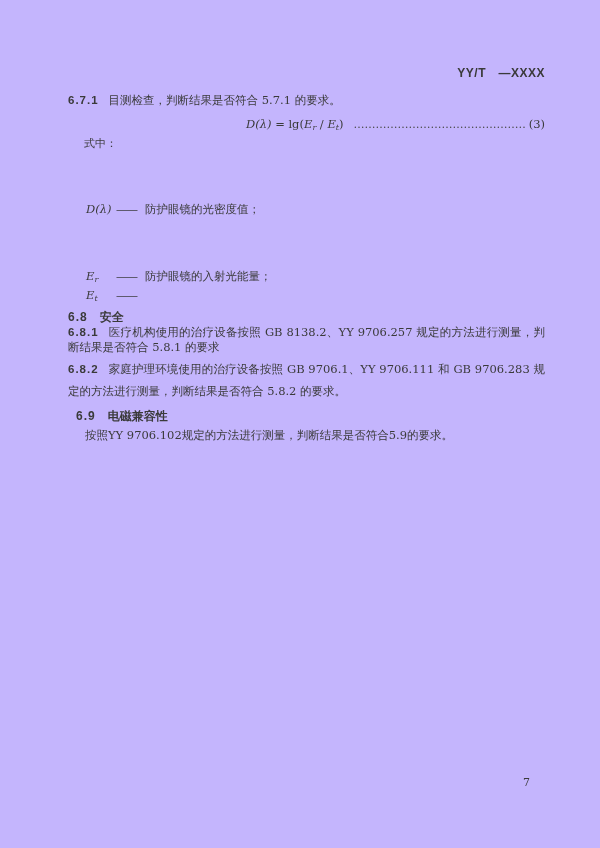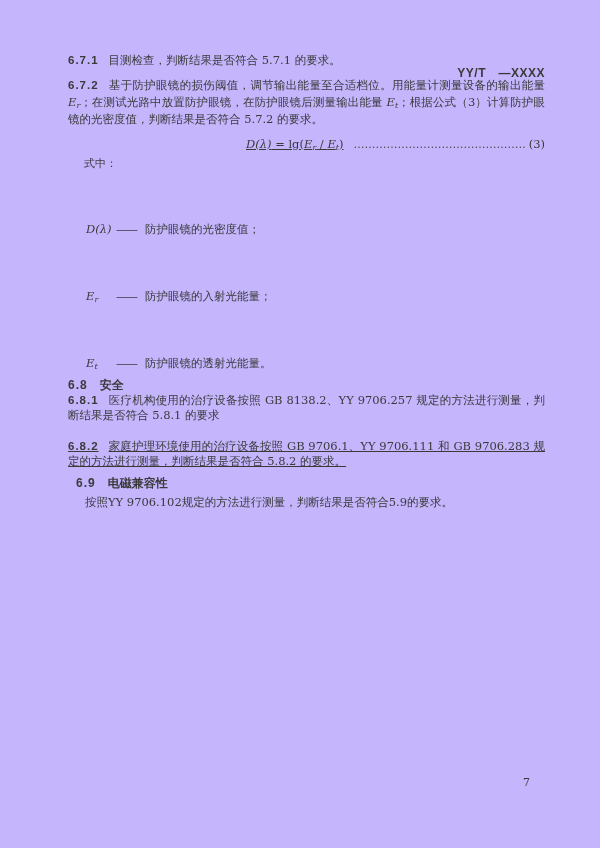--- a/index.html
+++ b/index.html
@@ -34,38 +34,38 @@
     line-height: 17px;
   }
   .justify { text-align: justify; }
   .cnum {
     font-family: "Liberation Sans", "DejaVu Sans", sans-serif;
     font-weight: bold;
     font-size: 11.5px;
     margin-right: 10px;
     letter-spacing: 1px;
   }
-  .p671 { margin-top: 52px; line-height: 16px; }
+  .p671 { margin-top: 92px; line-height: 16px; }
   .p672 { margin-top: 9px; }
   .var { font-style: italic; font-size: 11.5px; }
   sub.vsub {
     font-style: italic;
     font-size: 8px;
     line-height: 0;
     vertical-align: -2px;
   }
   .formula-row {
     margin-top: 8px;
     display: flex;
     align-items: baseline;
     font-size: 11.5px;
     line-height: 16px;
     white-space: nowrap;
   }
-  .formula-body { margin-left: 178px; font-style: italic; text-decoration: underline; }
+  .formula-body { margin-left: 178px; font-style: italic; }
   .formula-body .upright { font-style: normal; }
   .dots {
     flex: 1 1 auto;
     overflow: hidden;
     margin: 0 4px 0 10px;
     font-size: 11px;
     letter-spacing: 0;
     color: #4a4a4a;
   }
   .eq-num { font-style: normal; }
@@ -92,42 +92,41 @@
   .sec-heading {
     font-family: "Liberation Sans", "DejaVu Sans", sans-serif;
     font-weight: bold;
     font-size: 12px;
     line-height: 14px;
   }
   .h68 { margin-top: 5px; }
   .h69 { margin-top: 7px; margin-left: 8px; }
   .sec-heading .cnum { margin-right: 12px; font-size: 12px; }
   .p681 { margin-top: 1px; line-height: 15px; }
-  .p682 { margin-top: 16px; line-height: 15px; text-decoration: underline; }
+  .p682 { margin-top: 3px; line-height: 22px; }
   .p69  { margin-top: 4px; padding-left: 17px; line-height: 16px; }
   .page-number {
     position: absolute;
     top: 776px;
     left: 523px;
     font-size: 11px;
     color: #3a3a3a;
   }
 </style>
 </head>
 <body>
 
 <div class="page">
 
   <div class="doc-code">YY/T —XXXX</div>
 
   <div class="content">
 
     <p class="body-text p671"><span class="cnum">6.7.1</span><span>目测检查，判断结果是否符合 5.7.1 的要求。</span></p>
 
-    <p class="body-text justify p672"><span class="cnum">6.7.2</span><span>基于防护眼镜的损伤阈值，调节输出能量至合适档位。用能量计测量设备的输出能量 </span><span class="var">E</span><sub class="vsub">r</sub><span>；在测试光路中放置防护眼镜，在防护眼镜后测量输出能量 </span><span class="var">E</span><sub class="vsub">t</sub><span>；根据公式（3）计算防护眼镜的光密度值，判断结果是否符合 5.7.2 的要求。</span></p>
 
     <div class="formula-row">
       <span class="formula-body"><span>D(λ)</span><span class="upright"> = lg(</span><span>E</span><sub class="vsub">r</sub><span class="upright"> / </span><span>E</span><sub class="vsub">t</sub><span class="upright">)</span></span>
       <span class="dots">………………………………………………………………</span>
       <span class="eq-num">(3)</span>
     </div>
 
     <div class="where-block">
       <div class="where-label">式中：</div>
       <div class="where-item">
@@ -136,21 +135,20 @@
         <span class="where-desc">防护眼镜的光密度值；</span>
       </div>
       <div class="where-item">
         <span class="where-term"><span>E</span><sub class="vsub">r</sub></span>
         <span class="where-dash">——</span>
         <span class="where-desc">防护眼镜的入射光能量；</span>
       </div>
       <div class="where-item">
         <span class="where-term"><span>E</span><sub class="vsub">t</sub></span>
         <span class="where-dash">——</span>
-        <span class="where-desc">防护眼镜的透射光能量。</span>
       </div>
     </div>
 
     <div class="sec-heading h68"><span class="cnum">6.8</span><span>安全</span></div>
 
     <p class="body-text justify p681"><span class="cnum">6.8.1</span><span>医疗机构使用的治疗设备按照 GB 8138.2、YY 9706.257 规定的方法进行测量，判断结果是否符合 5.8.1 的要求</span></p>
 
     <p class="body-text justify p682"><span class="cnum">6.8.2</span><span>家庭护理环境使用的治疗设备按照 GB 9706.1、YY 9706.111 和 GB 9706.283 规定的方法进行测量，判断结果是否符合 5.8.2 的要求。</span></p>
 
     <div class="sec-heading h69"><span class="cnum">6.9</span><span>电磁兼容性</span></div>

